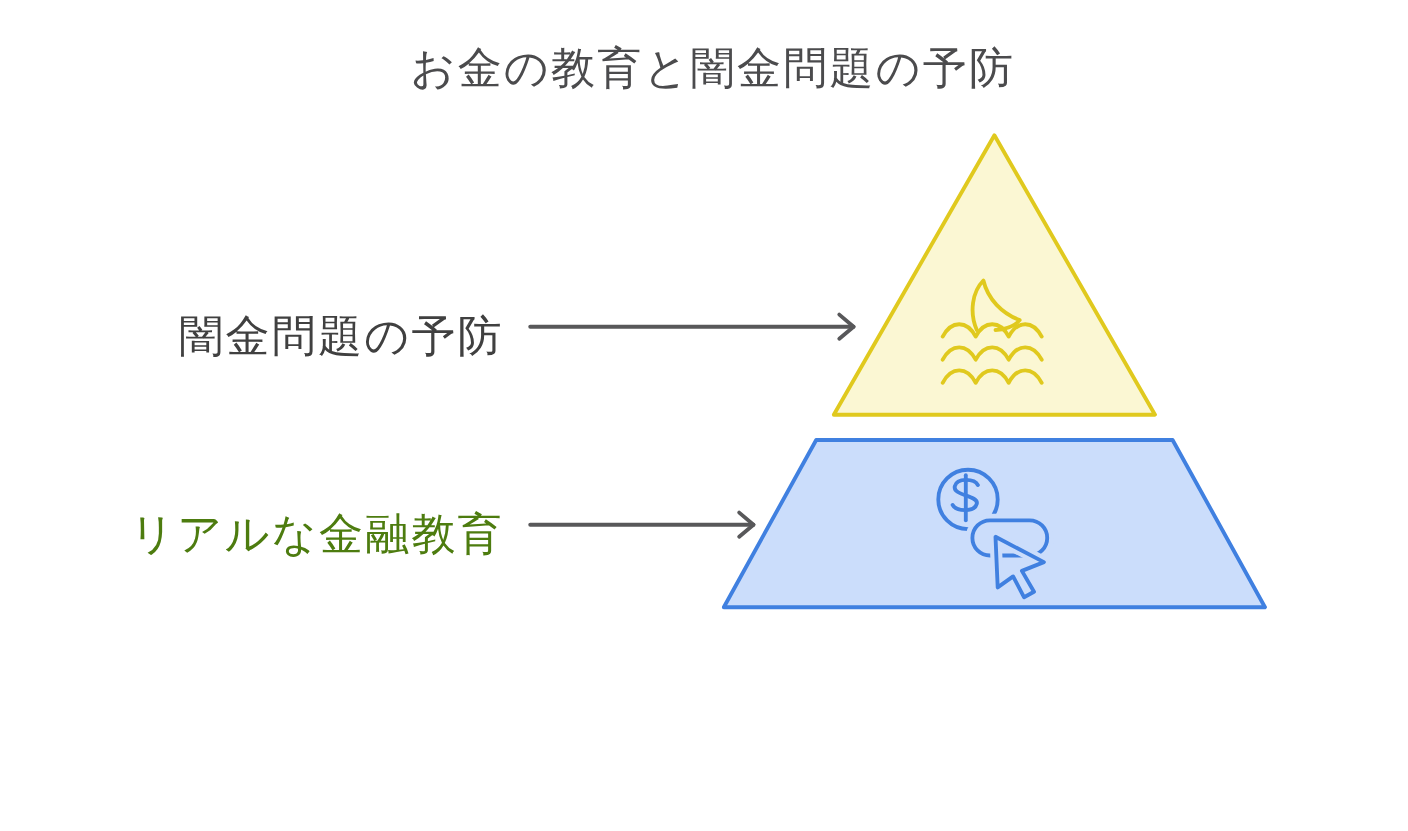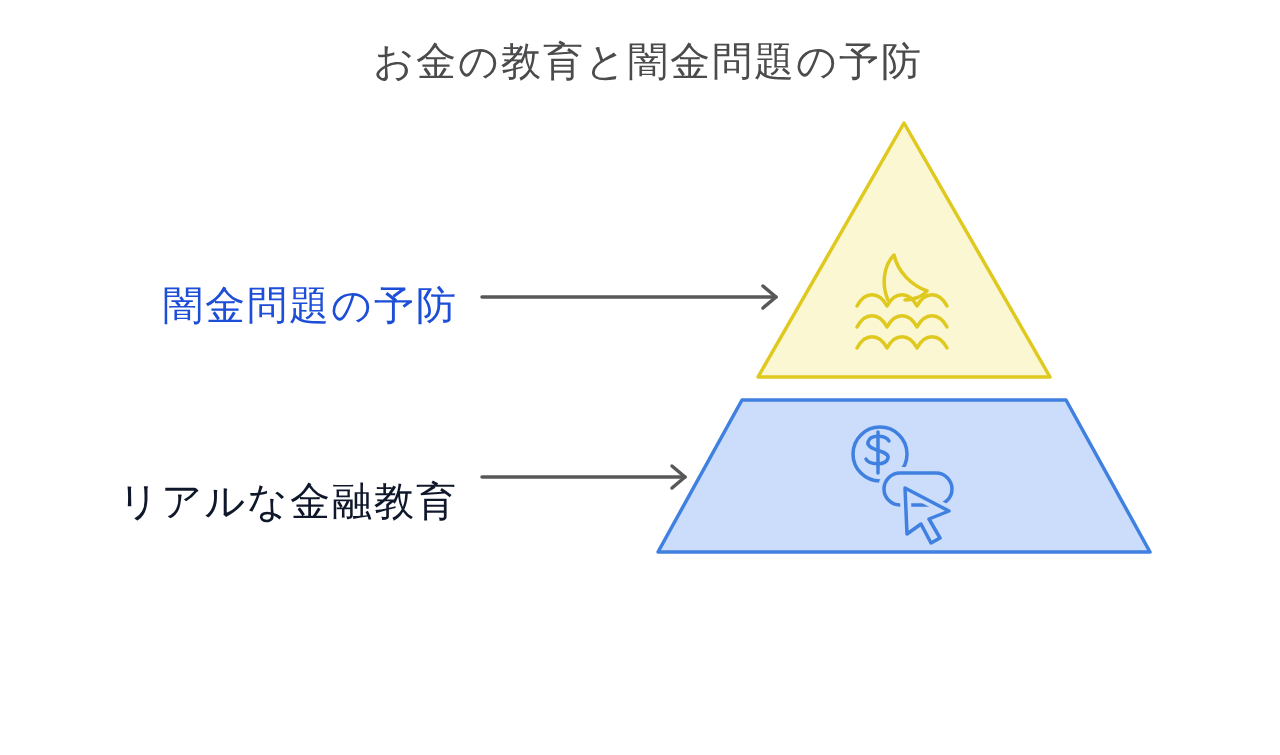--- a/index.html
+++ b/index.html
@@ -33,22 +33,22 @@
   .label-3{top:630px;}
   svg.scene{position:absolute;left:0;top:0;}
 </style>
 </head>
 <body>
 
 <div class="canvas">
 
   <div class="title" style="color: rgb(75, 75, 77);">お金の教育と闇金問題の予防</div>
 
-  <div class="tier-label label-1" style="color: #1d4ed8;">闇金問題の予防</div>
-  <div class="tier-label label-2" style="color: #0f172a; margin-top: 16px;">リアルな金融教育</div>
+  <div class="tier-label label-1" style="color: #404040;">闇金問題の予防</div>
+  <div class="tier-label label-2" style="color: #4d7c0f;">リアルな金融教育</div>
 
   <svg class="scene" width="1280" height="755" viewBox="0 0 1280 755">
 
     <polygon points="904,123 1050,377 758,377" stroke-width="3.5" stroke-linejoin="round" fill="#fbf7d3" stroke="#e0c91e"></polygon>
 
     <polygon points="742,400 1066,400 1150,552 658,552" stroke-width="3.5" stroke-linejoin="round" fill="#cbddfb" stroke="#4080e0"></polygon>
 
     <polygon points="642,577 1166,577 1250,728 558,728" stroke-width="3.5" stroke-linejoin="round" fill="#d4f4e2" stroke="#31b877"></polygon>
 
     <g fill="none" stroke-width="3.5" stroke-linecap="round" stroke-linejoin="round" stroke="#e0c91e">

